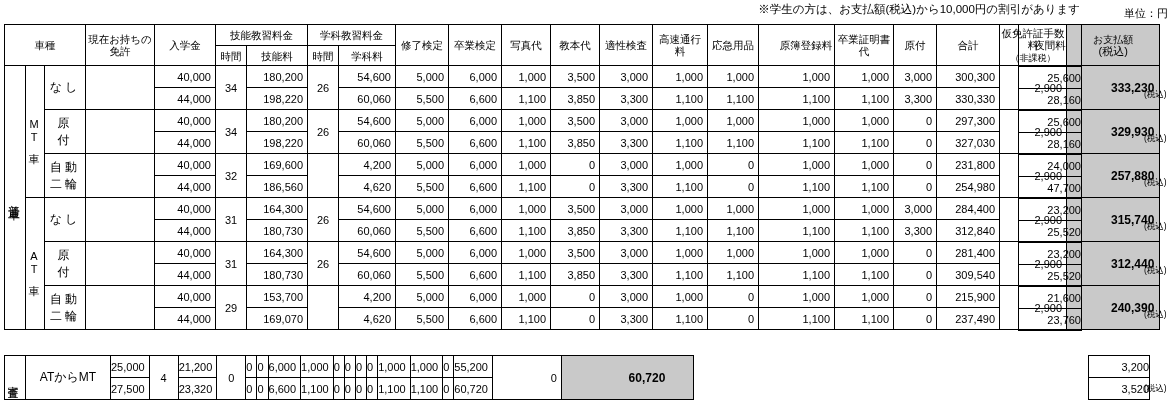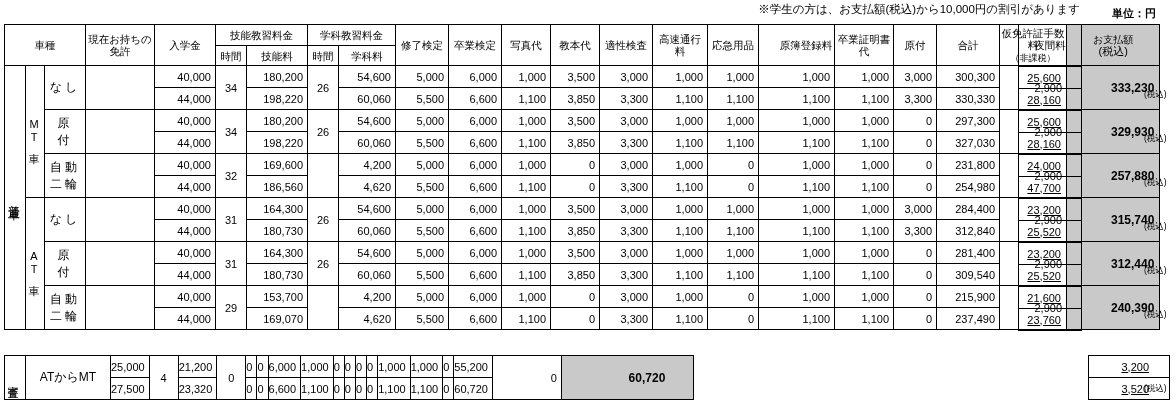--- a/index.html
+++ b/index.html
@@ -9,21 +9,21 @@
     font-family:"Liberation Sans", sans-serif;
     color:#000;
     font-size:11px;
     position:relative;
     overflow:hidden;
   }
   .note-top{
     position:absolute; right:96px; top:2px; font-size:11.5px; white-space:nowrap;
   }
   .unit-top{
-    position:absolute; right:20px; top:6px; font-size:11px; white-space:nowrap;font-weight:bold;
+    position:absolute; right:8px; top:6px; font-size:11px; white-space:nowrap;
   }
   table{border-collapse:collapse;}
   td,th{ border:1px solid #000; padding:0; font-weight:normal; font-size:11px; text-align:center; vertical-align:middle;}
   
   #main-table{
     position:absolute; left:4px; top:24px;
   }
   #night-table{
     position:absolute; left:1018px; top:24px;
   }
@@ -52,21 +52,21 @@
   .total-cell{
     background:#c9c9c9;
     font-size:12px;
     font-weight:bold;
     text-align:center;
     padding-right:5px;
     padding-left:44px;
   }
   .tempfee{ text-align:right; padding-right:4px; font-size:11px;}
   .night-tax{ font-size:8.5px; }
-  .night-val{ text-align:right; padding-right:20px;text-decoration:underline;}
+  .night-val{ text-align:right; padding-right:0;}
   .smallnote{font-size:9px;}
 </style>
 </head>
 <body>
 
 <div class="note-top">※学生の方は、お支払額(税込)から10,000円の割引があります</div>
 <div class="unit-top">単位：円</div>
 
 <table id="main-table">
   <thead>

